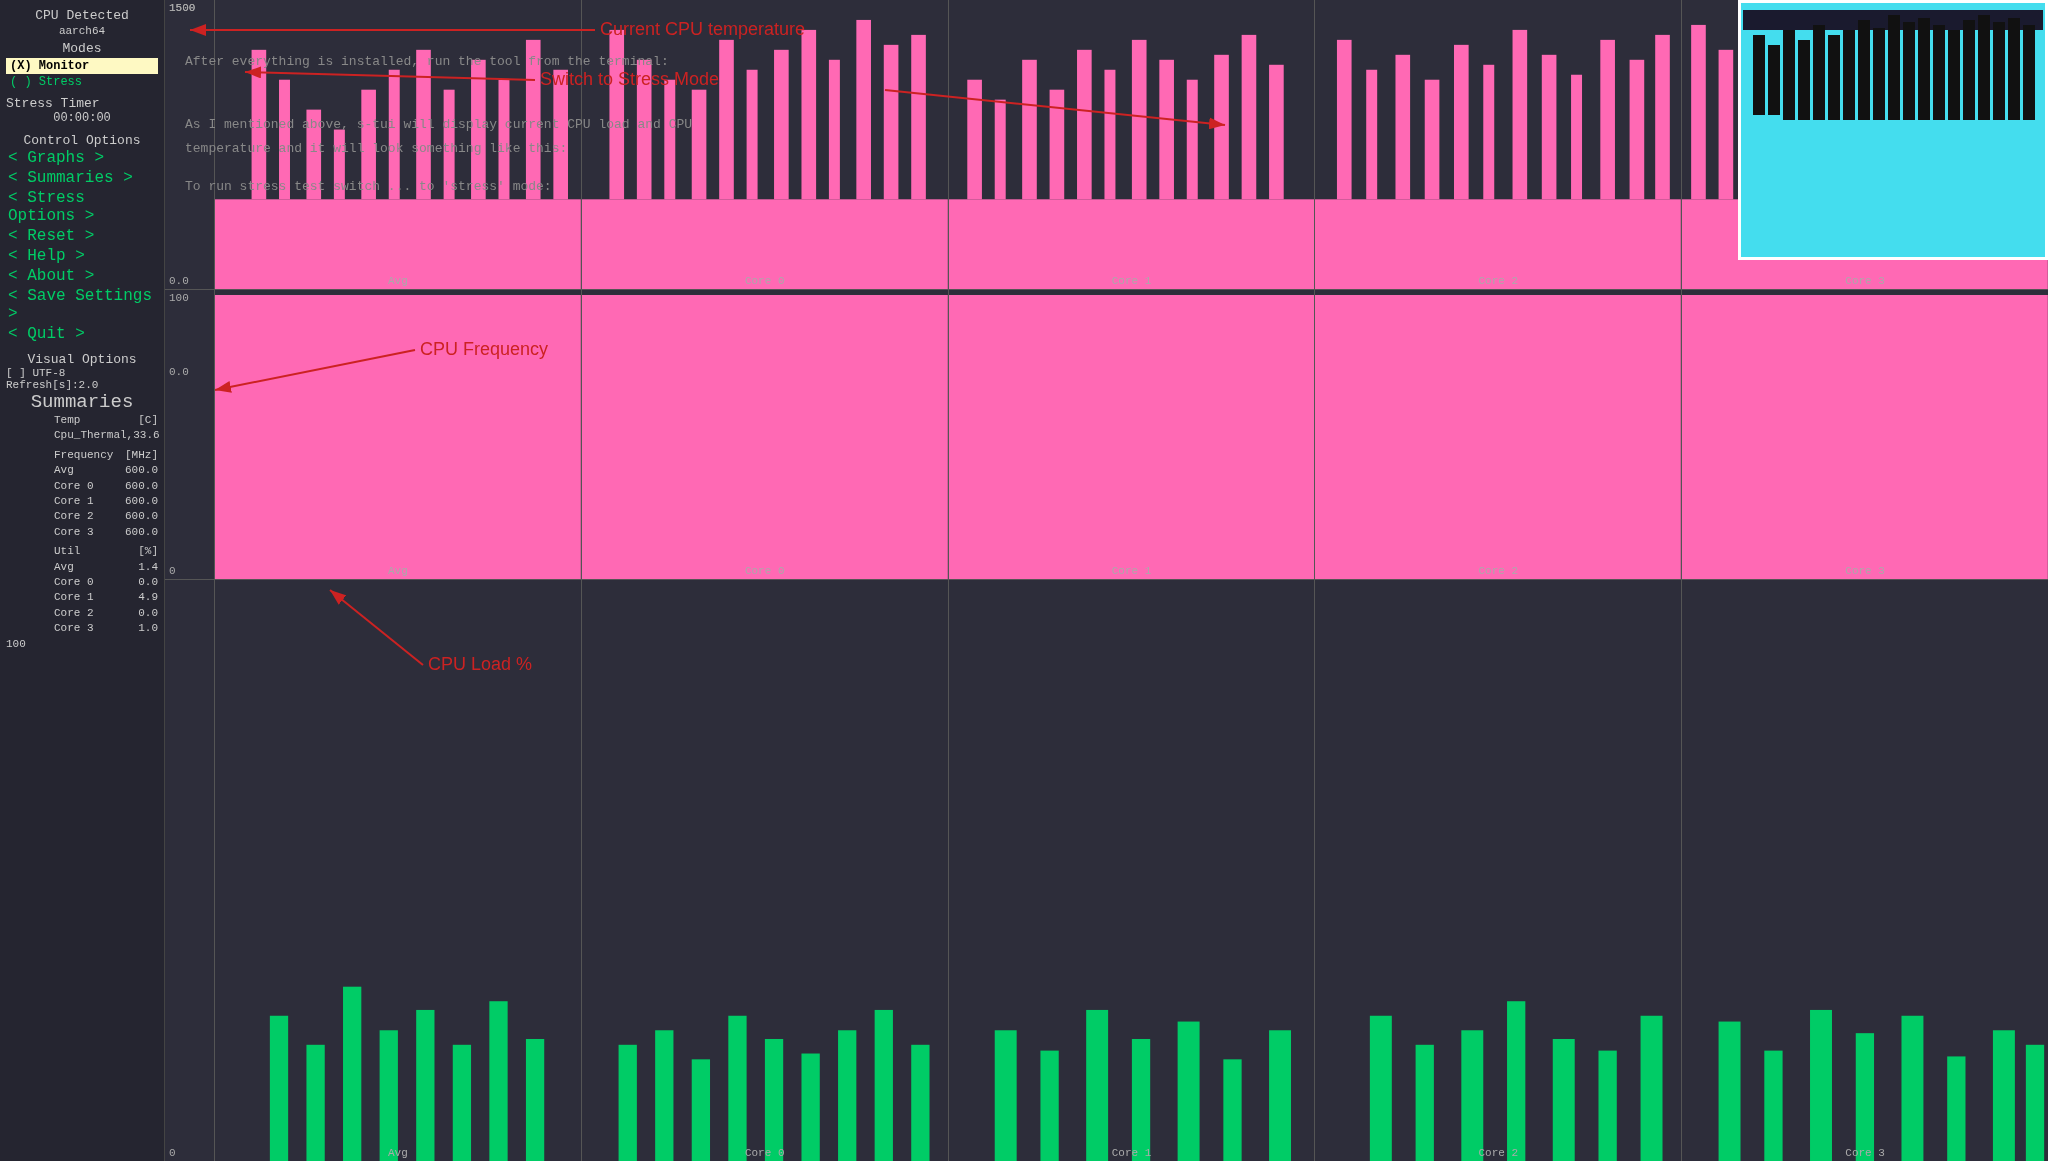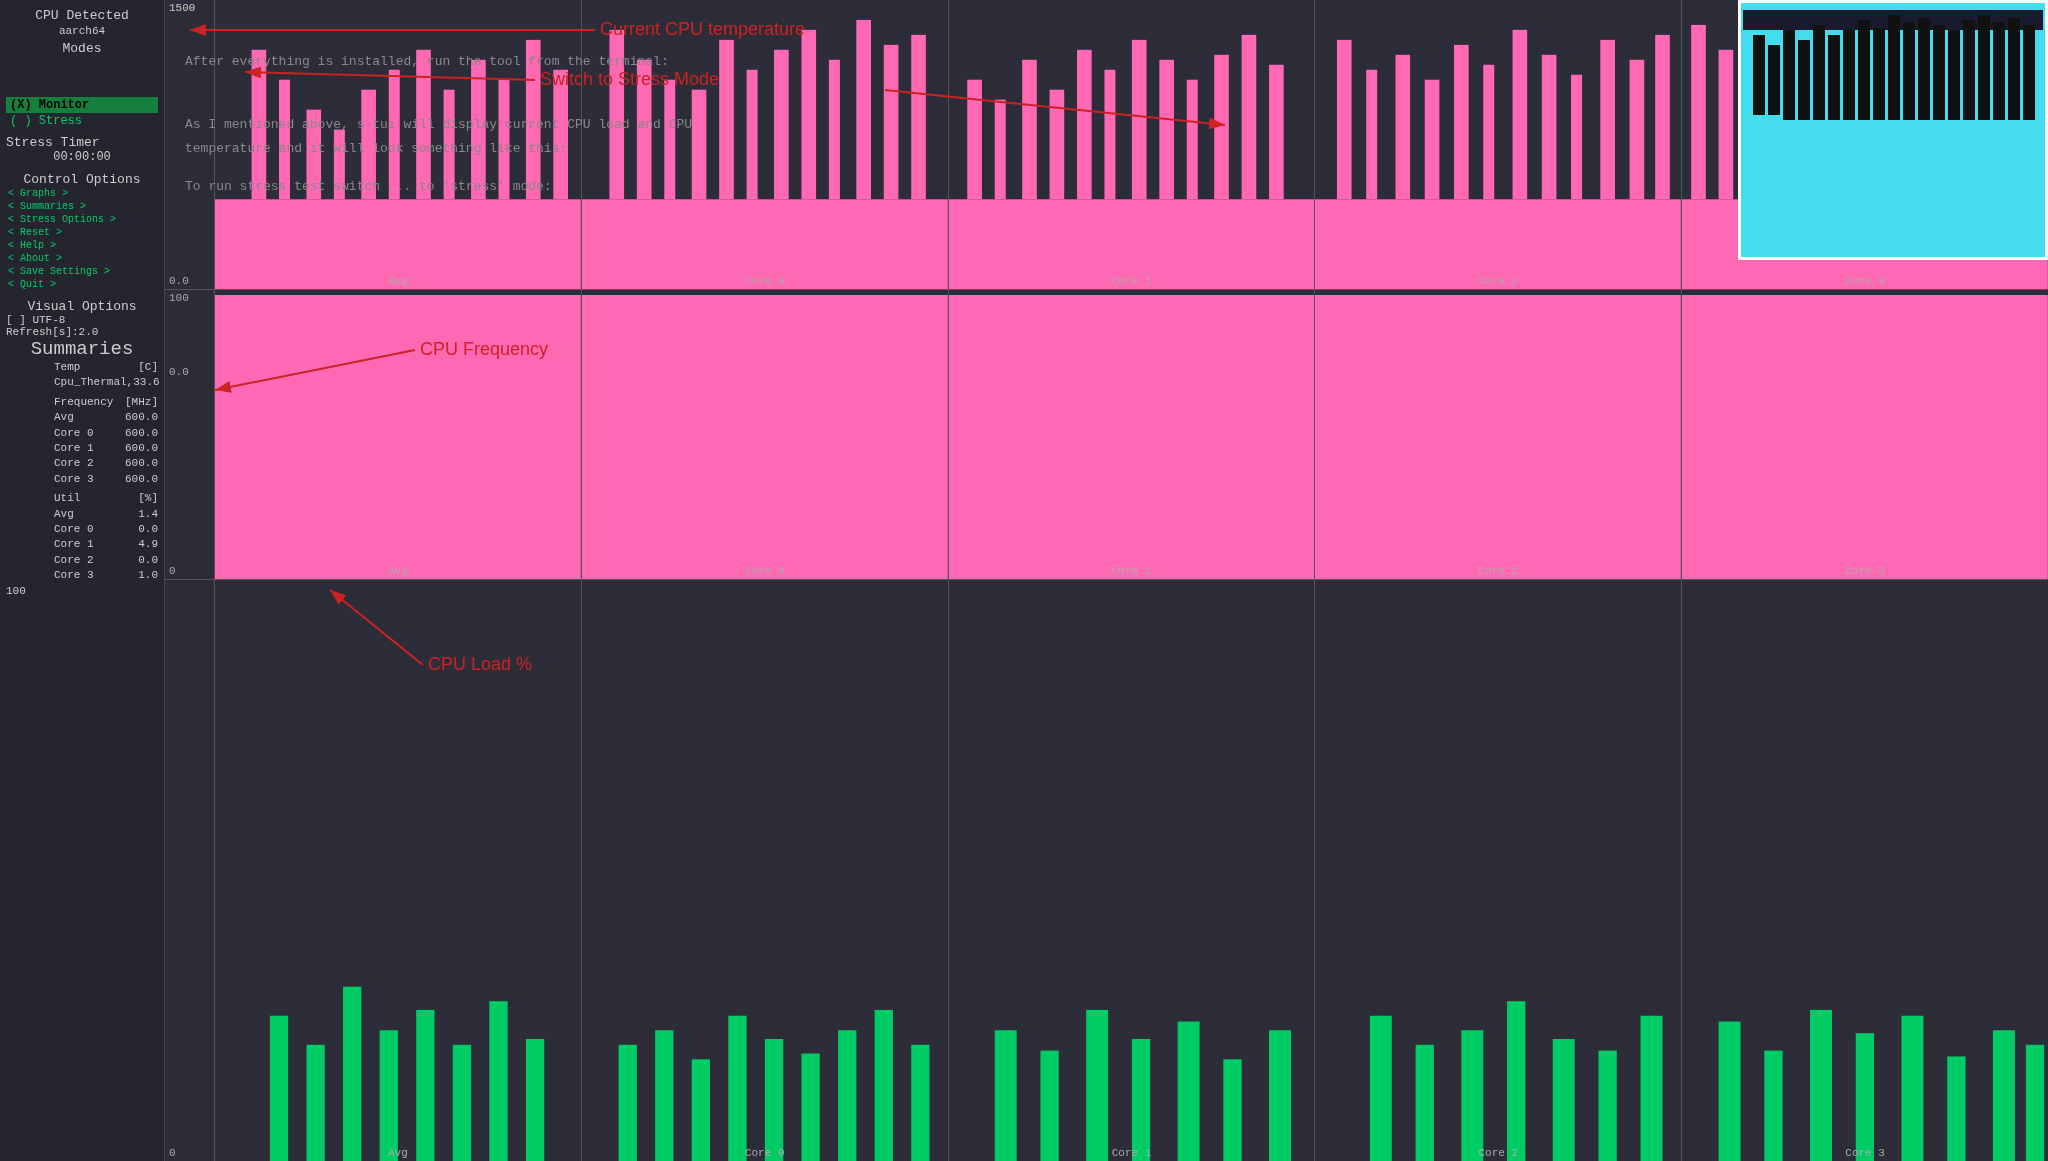--- a/index.html
+++ b/index.html
@@ -40,24 +40,23 @@
       text-align: center;
     }
 
     .mode-item {
       font-size: 12px;
       padding: 1px 4px;
       cursor: pointer;
     }
 
     .mode-monitor {
-      background: #15803d;
+      background: #fef9c3;
       color: #000;
       font-weight: bold;
-      margin-top: 39px;
     }
 
     .mode-stress {
       color: #00cc66;
     }
 
     .stress-timer-label {
       color: #cccccc;
       text-align: left;
       margin-top: 6px;
@@ -71,21 +70,21 @@
 
     .control-options-title {
       color: #cccccc;
       text-align: center;
       margin-top: 8px;
       font-size: 13px;
     }
 
     .control-item {
       color: #00cc66;
-      font-size: 10px;
+      font-size: 16px;
       padding: 1px 2px;
       cursor: pointer;
     }
 
     .visual-options-title {
       color: #cccccc;
       text-align: center;
       margin-top: 8px;
       font-size: 13px;
     }

